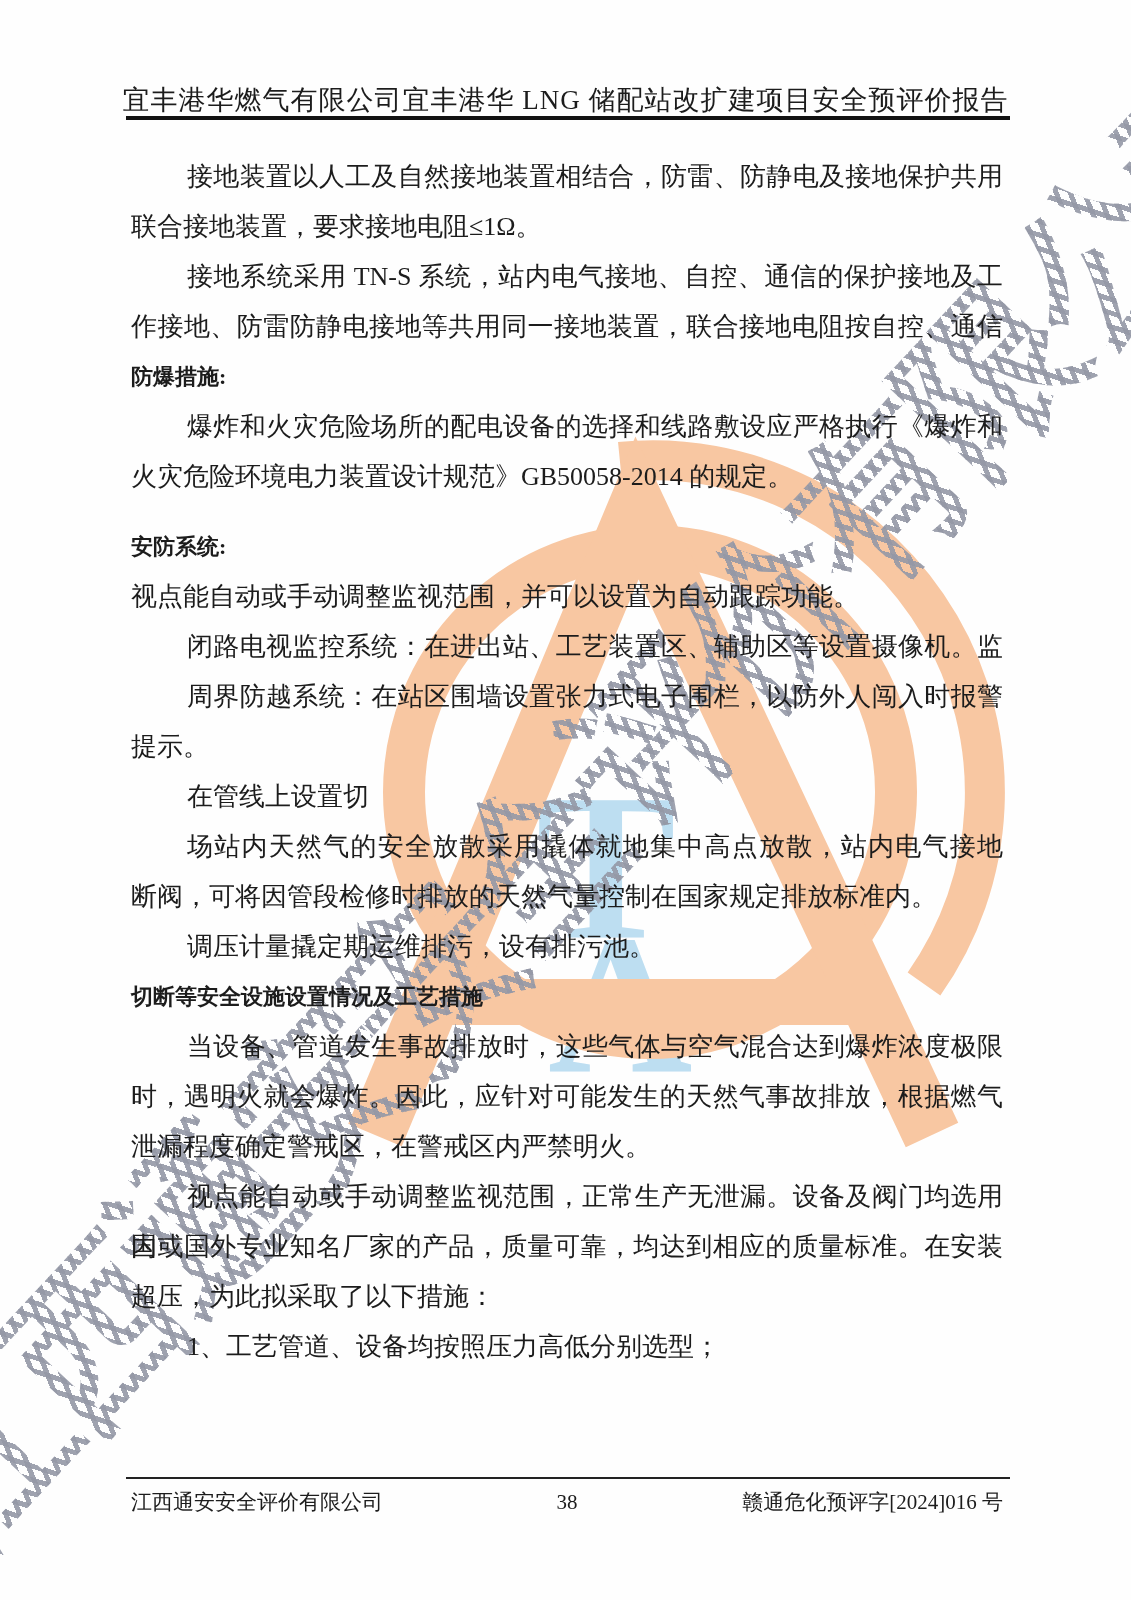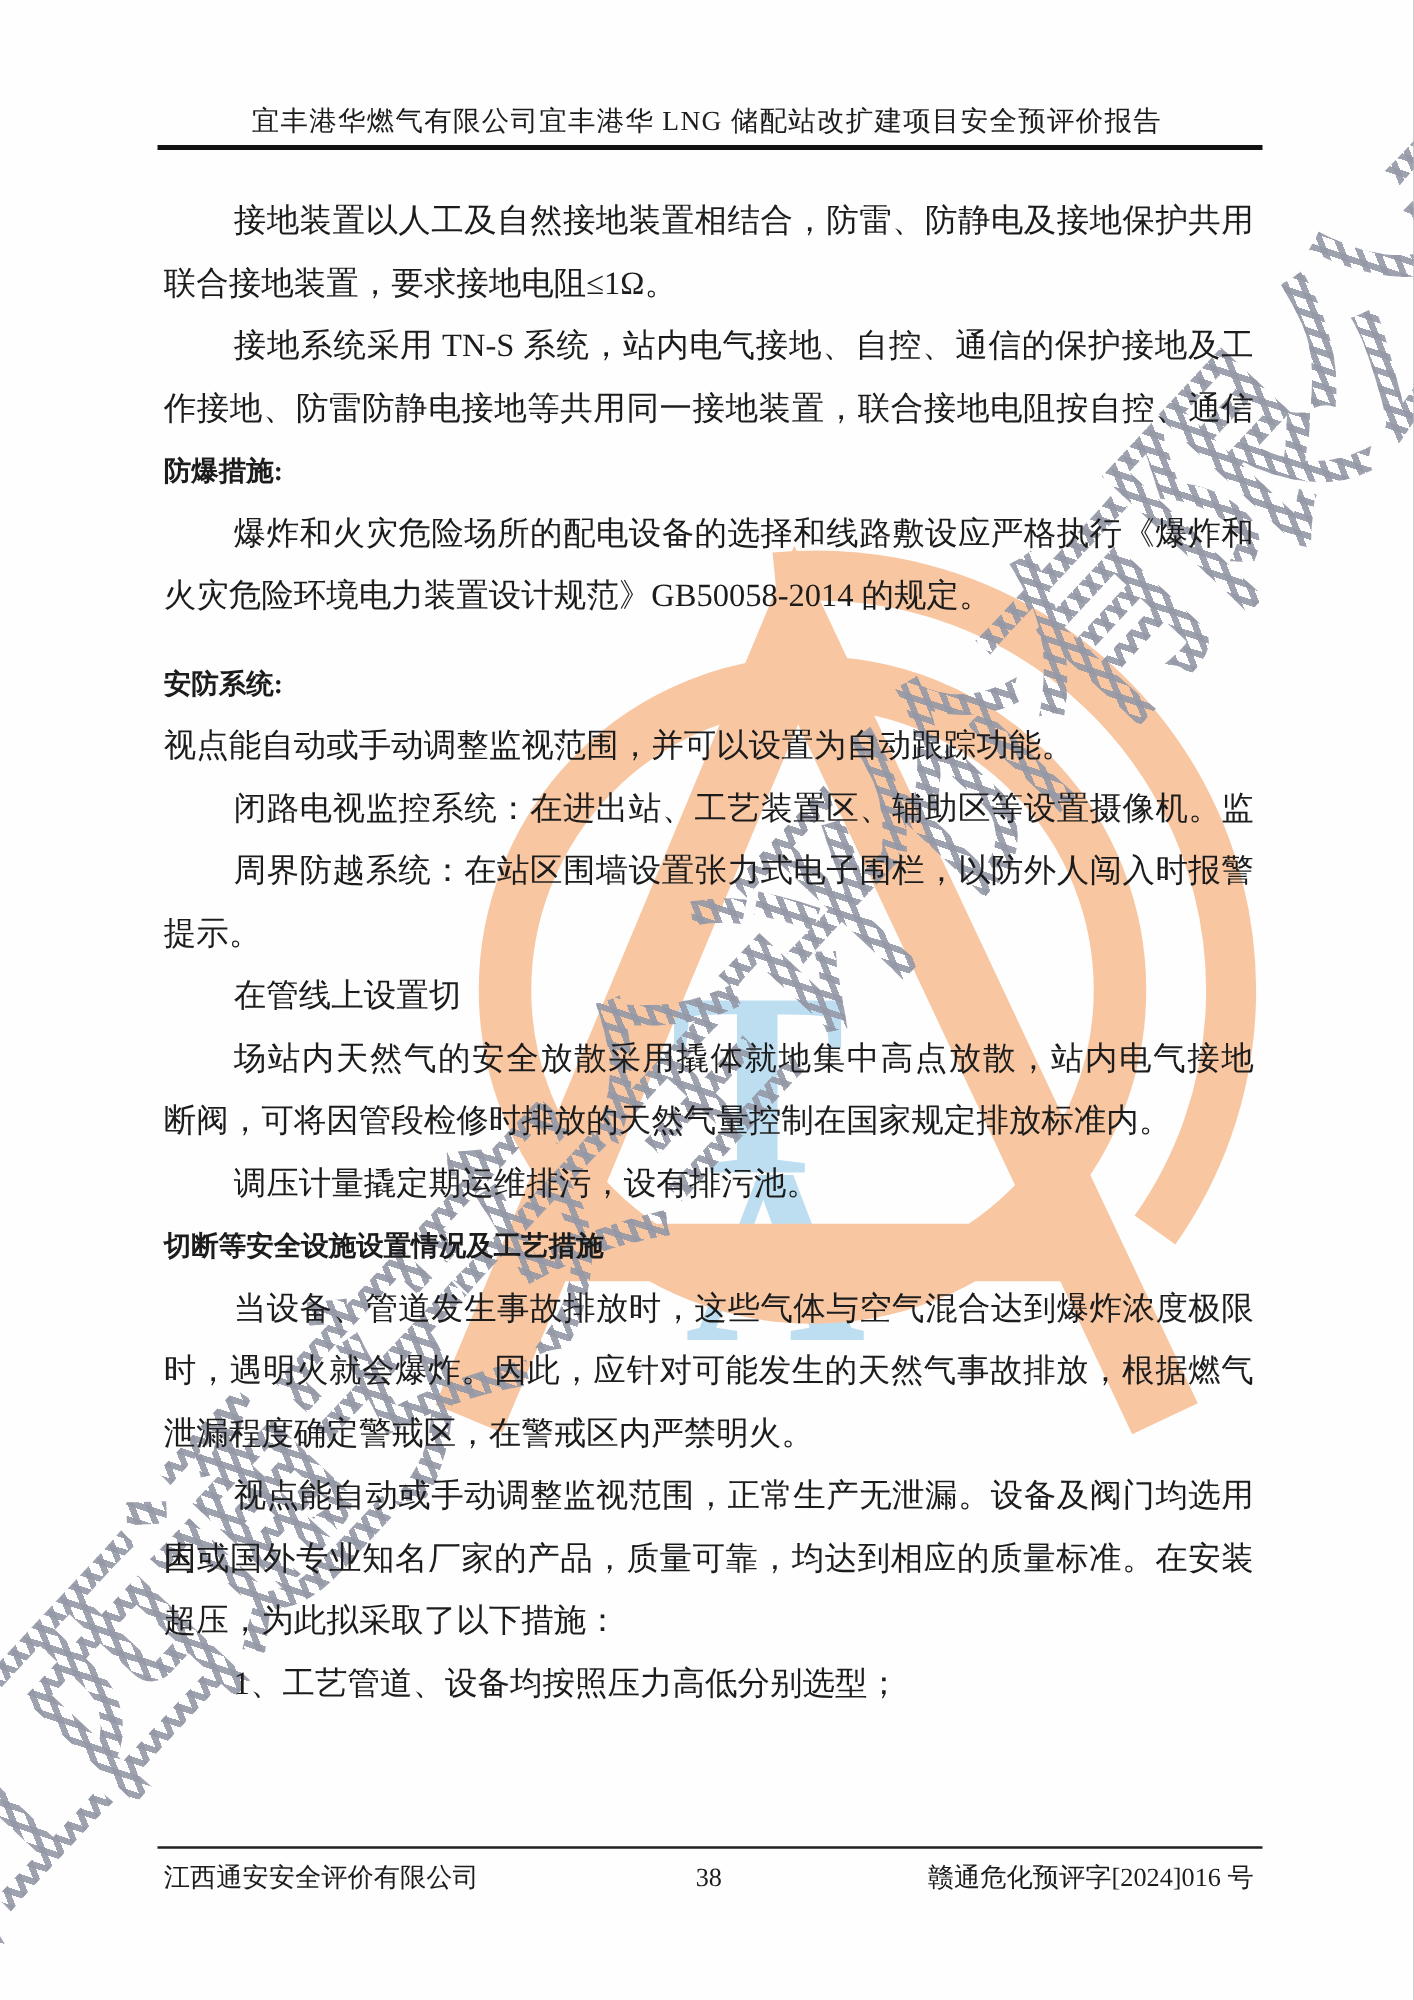--- a/index.html
+++ b/index.html
@@ -32,21 +32,21 @@
     position:absolute; left:404px; top:1034px;
     font-size:99px; font-weight:700; letter-spacing:-3px;
     color:rgba(222,47,36,.78); white-space:nowrap;
   }
 
   
   .content { position:absolute; inset:0; z-index:1; }
 
   .doc-header {
     position:absolute; top:82px; left:0; width:100%;
-    text-align:center; font-size:22px; letter-spacing:1px;
+    text-align:center; font-size:27px; letter-spacing:1px;
   }
   .header-rule {
     position:absolute; top:116px; left:126px; width:884px; height:4px;
     background:#121212;
   }
 
   .page-body { position:absolute; top:152px; left:131px; width:872px; }
   .body-line {
     font-size:26px; height:50px; line-height:50px;
     text-align:left; white-space:nowrap;

